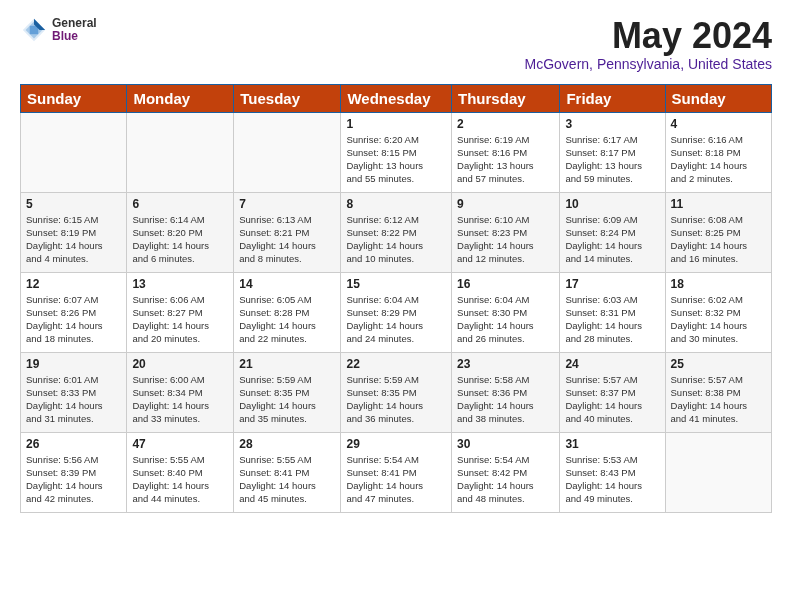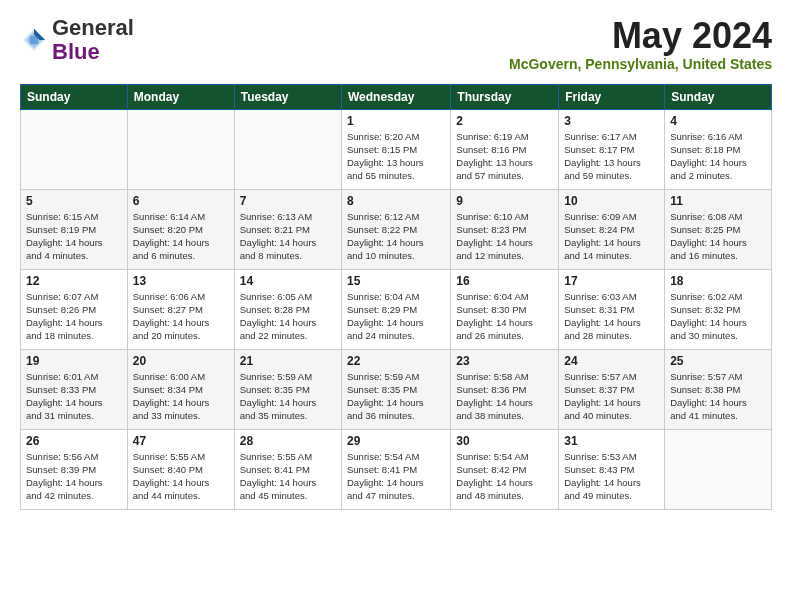--- a/index.html
+++ b/index.html
@@ -15,21 +15,21 @@
       justify-content: space-between;
       align-items: flex-start;
       margin-bottom: 12px;
     }
     .logo {
       display: flex;
       align-items: center;
       gap: 4px;
     }
     .logo-text {
-      font-size: 22px;
+      font-size: 12px;
       font-weight: bold;
       line-height: 1.1;
     }
     .logo-text .general { display: block; color: #333; }
     .logo-text .blue { display: block; color: #701a75; }
     .logo-icon {
       width: 28px;
       height: 28px;
     }
     .title-block {
@@ -37,34 +37,33 @@
     }
     .month-year {
       font-size: 36px;
       font-weight: bold;
       color: #222;
       line-height: 1.1;
       text-align: right;
     }
     .location {
       font-size: 14px;
-      color: #4d7c0f;
-      font-weight: bold;
+      color: #4c1d95;
     }
     table {
       width: 100%;
       border-collapse: collapse;
       font-size: 10px;
     }
     thead tr th {
-      background-color: #14532d;
+      background-color: #c2410c;
       color: #fff;
       padding: 5px 6px;
       text-align: left;
-      font-size: 12px;
+      font-size: 15px;
       font-weight: bold;
       border: 1px solid #1a5fa0;
     }
     tbody tr td {
       border: 1px solid #ccc;
       vertical-align: top;
       padding: 4px 5px;
       width: 113px;
       min-height: 70px;
       height: 80px;

